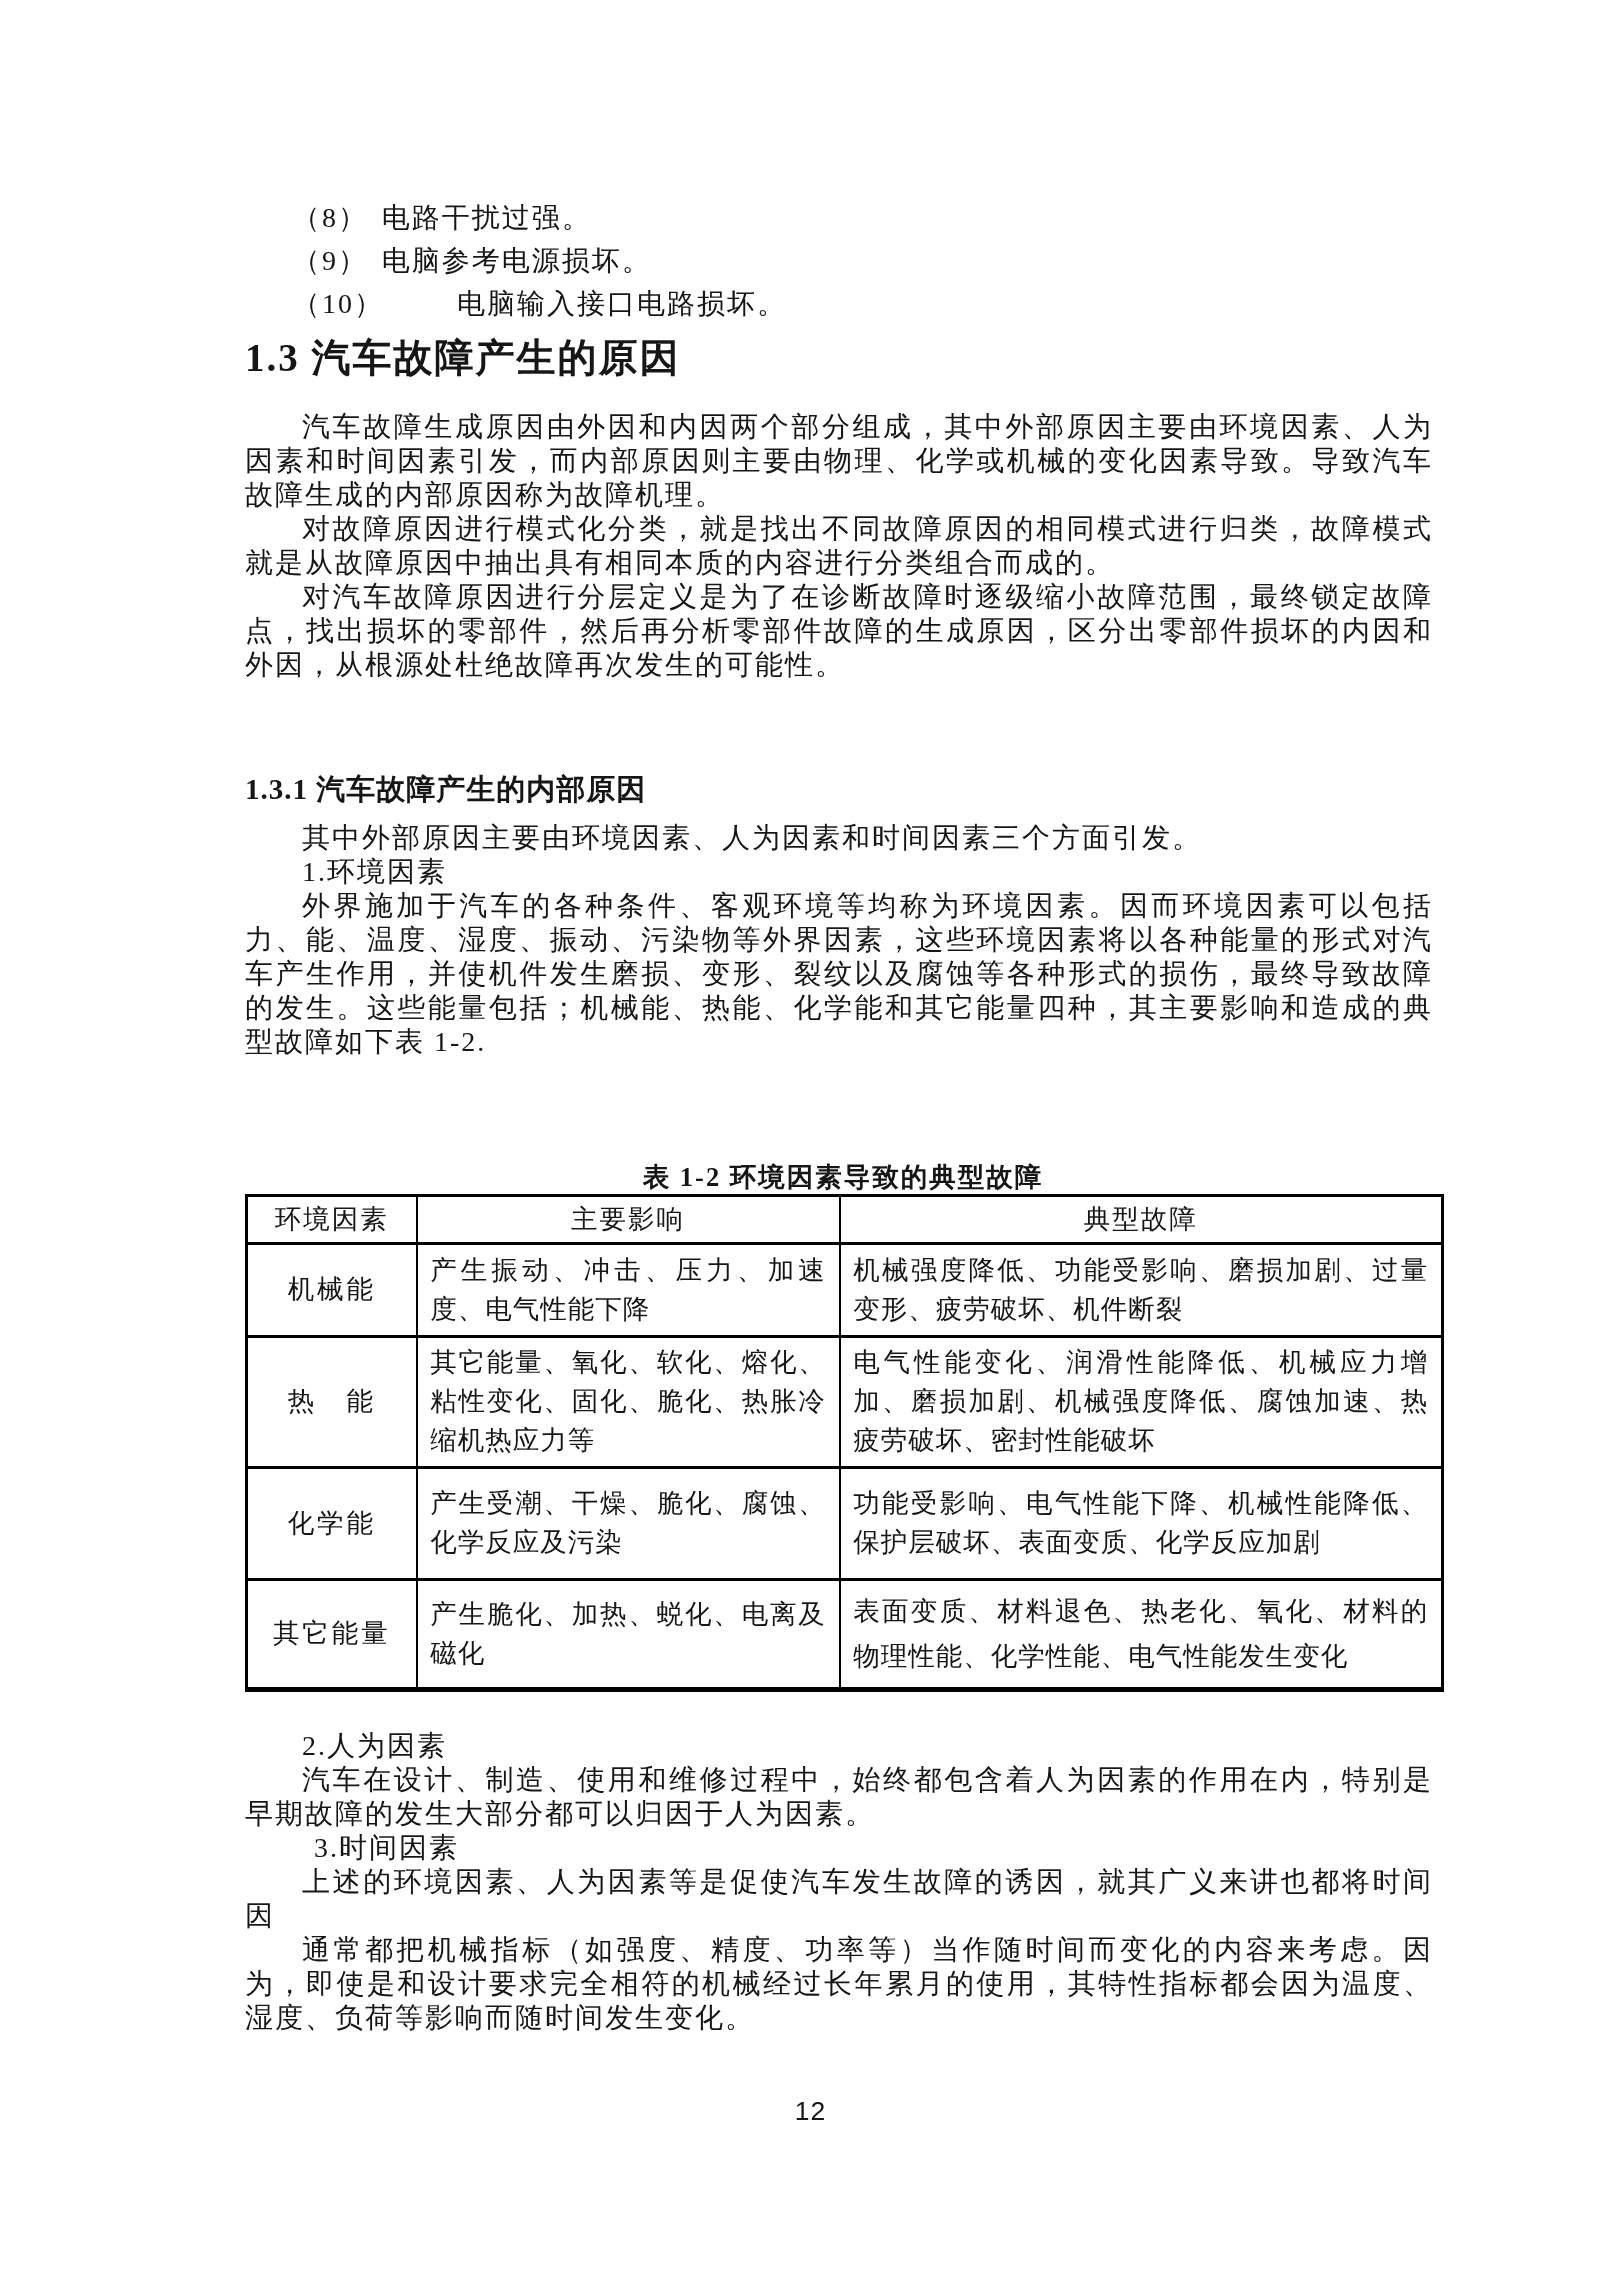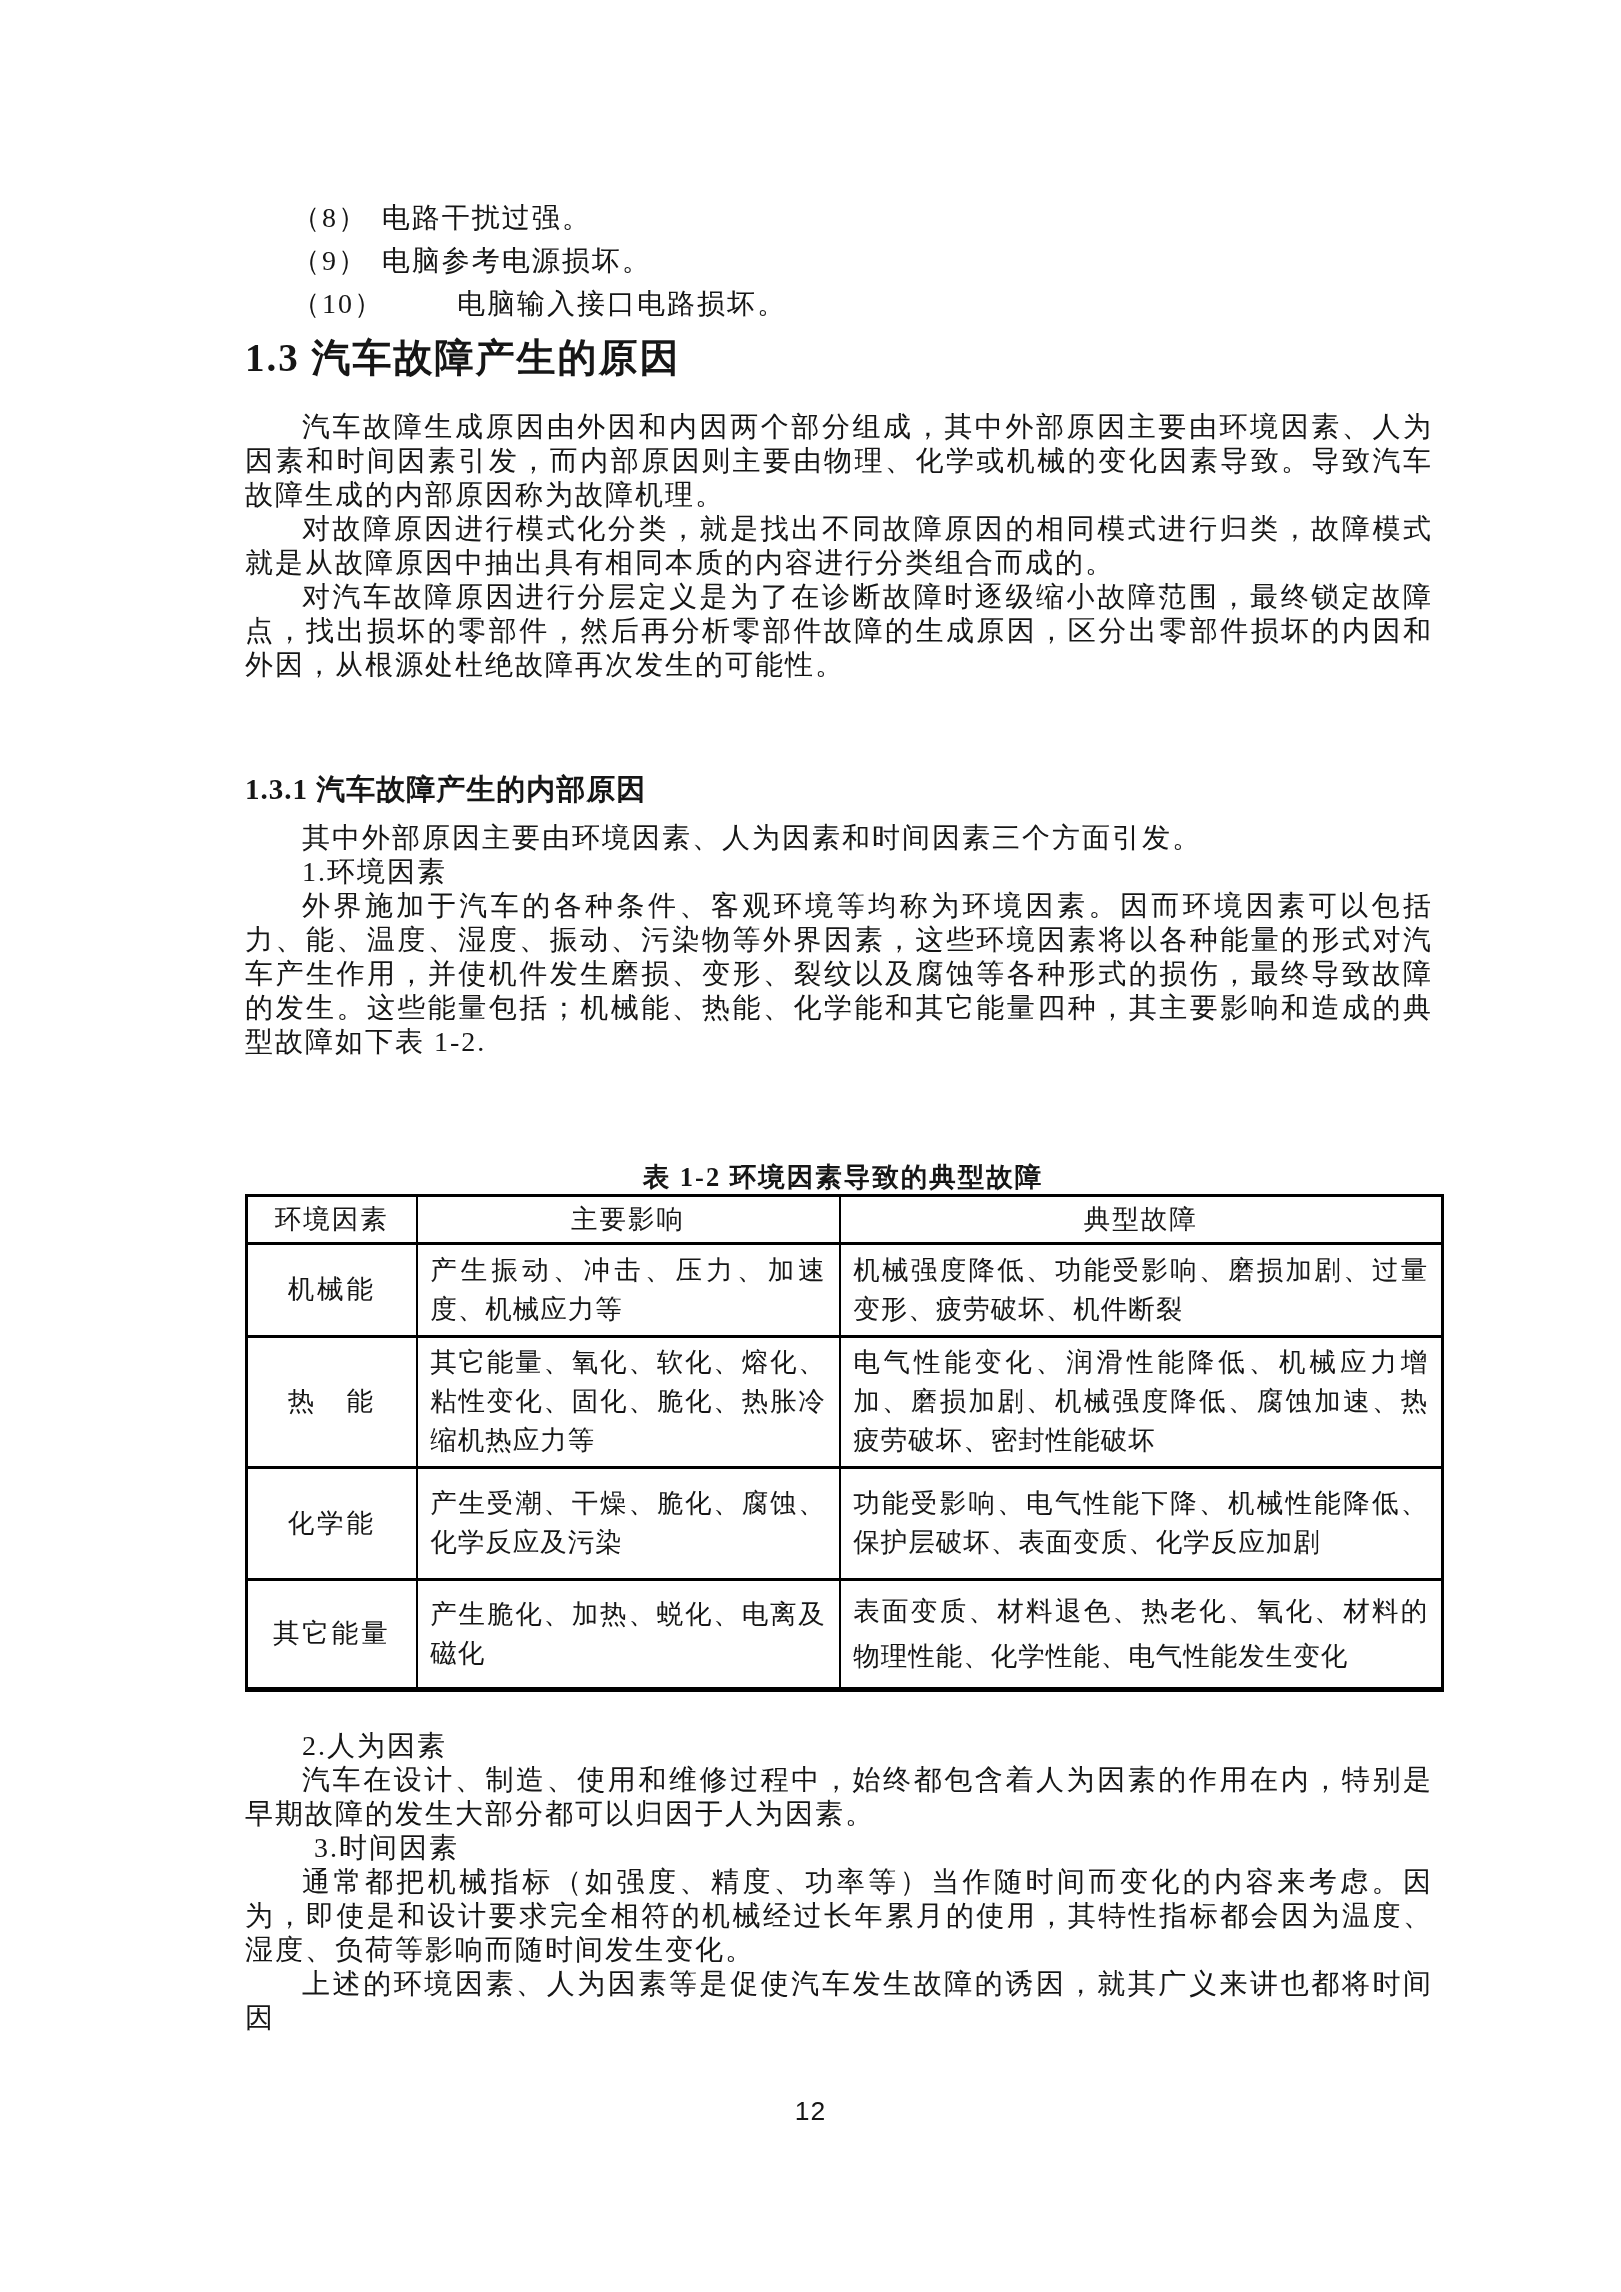--- a/index.html
+++ b/index.html
@@ -118,21 +118,21 @@
         <col style="width:603px">
       </colgroup>
     <tbody>
       <tr class="hdr">
         <td>环境因素</td>
         <td>主要影响</td>
         <td>典型故障</td>
       </tr>
       <tr class="r1">
         <td class="factor">机械能</td>
-        <td class="effect">产生振动、冲击、压力、加速度、机械应力等</td>
+        <td class="effect">产生振动、冲击、压力、加速度、电气性能下降</td>
         <td class="fault-c">机械强度降低、功能受影响、磨损加剧、过量变形、疲劳破坏、机件断裂</td>
       </tr>
       <tr class="r2">
         <td class="factor">热　能</td>
         <td class="effect">其它能量、氧化、软化、熔化、粘性变化、固化、脆化、热胀冷缩机热应力等</td>
         <td class="fault-c">电气性能变化、润滑性能降低、机械应力增加、磨损加剧、机械强度降低、腐蚀加速、热疲劳破坏、密封性能破坏</td>
       </tr>
       <tr class="r3">
         <td class="factor">化学能</td>
         <td class="effect">产生受潮、干燥、脆化、腐蚀、化学反应及污染</td>
@@ -143,20 +143,20 @@
         <td class="effect">产生脆化、加热、蜕化、电离及磁化</td>
         <td class="fault-c">表面变质、材料退色、热老化、氧化、材料的物理性能、化学性能、电气性能发生变化</td>
       </tr>
     </tbody>
   </table>
 
   <div class="flow blockF">
     <p>2.人为因素</p>
     <p>汽车在设计、制造、使用和维修过程中，始终都包含着人为因素的作用在内，特别是早期故障的发生大部分都可以归因于人为因素。</p>
     <p class="more-indent">3.时间因素</p>
+    <p>上述的环境因素、人为因素等是促使汽车发生故障的诱因，就其广义来讲也都将时间因</p>
     <p>通常都把机械指标（如强度、精度、功率等）当作随时间而变化的内容来考虑。因为，即使是和设计要求完全相符的机械经过长年累月的使用，其特性指标都会因为温度、湿度、负荷等影响而随时间发生变化。</p>
-    <p>上述的环境因素、人为因素等是促使汽车发生故障的诱因，就其广义来讲也都将时间因</p>
   </div>
 
   <div class="page-num">12</div>
 
 </div>
 
 
 </body></html>

